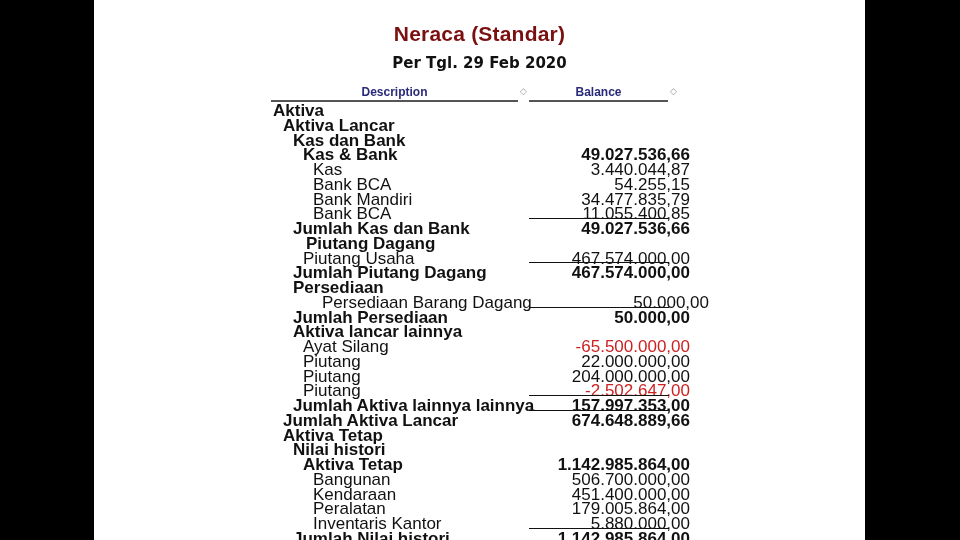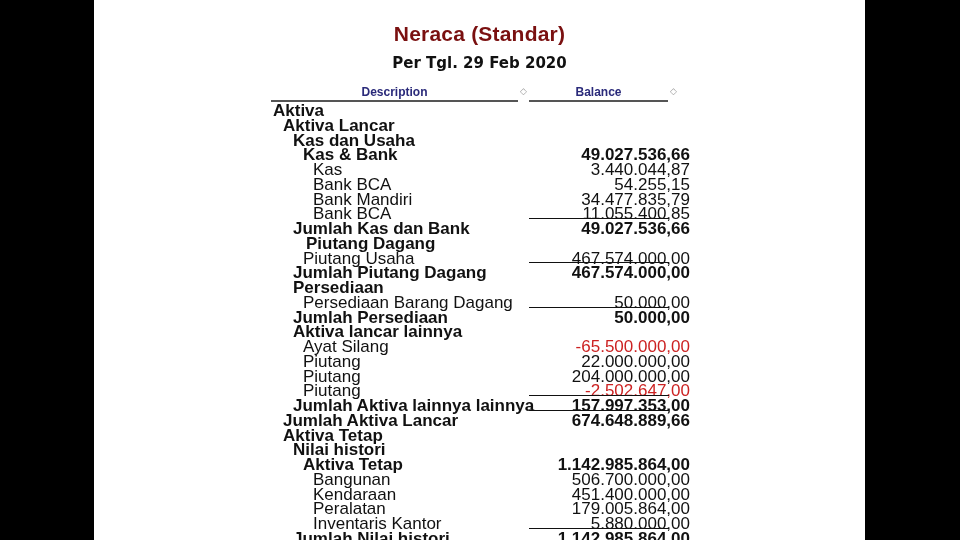--- a/index.html
+++ b/index.html
@@ -36,21 +36,21 @@
   <div class="rows" id="rows">
       <div class="row l0 bold" style="top: 0px;">
         <span class="label">Aktiva</span>
         <span class="val"></span>
       </div>
       <div class="row l1 bold" style="top: 14.75px;">
         <span class="label">Aktiva Lancar</span>
         <span class="val"></span>
       </div>
       <div class="row l2 bold" style="top: 29.5px;">
-        <span class="label">Kas dan Usaha</span>
+        <span class="label">Kas dan Bank</span>
         <span class="val"></span>
       </div>
       <div class="row l3 bold" style="top: 44.25px;">
         <span class="label">Kas &amp; Bank</span>
         <span class="val">49.027.536,66</span>
       </div>
       <div class="row l4" style="top: 59px;">
         <span class="label">Kas</span>
         <span class="val">3.440.044,87</span>
       </div>
@@ -81,21 +81,21 @@
       </div>
       <div class="row l2 bold" style="top: 162.25px;">
         <span class="label">Jumlah Piutang Dagang</span>
         <div class="rule"></div>
         <span class="val">467.574.000,00</span>
       </div>
       <div class="row l2 bold" style="top: 177px;">
         <span class="label">Persediaan</span>
         <span class="val"></span>
       </div>
-      <div class="row l3" style="top: 191.75px;">
+      <div class="row l3" style="top: 191.75px; margin-left: 19px;">
         <span class="label">Persediaan Barang Dagang</span>
         <span class="val">50.000,00</span>
       </div>
       <div class="row l2 bold" style="top: 206.5px;">
         <span class="label">Jumlah Persediaan</span>
         <div class="rule"></div>
         <span class="val">50.000,00</span>
       </div>
       <div class="row l2 bold" style="top: 221.25px;">
         <span class="label">Aktiva lancar lainnya</span>

